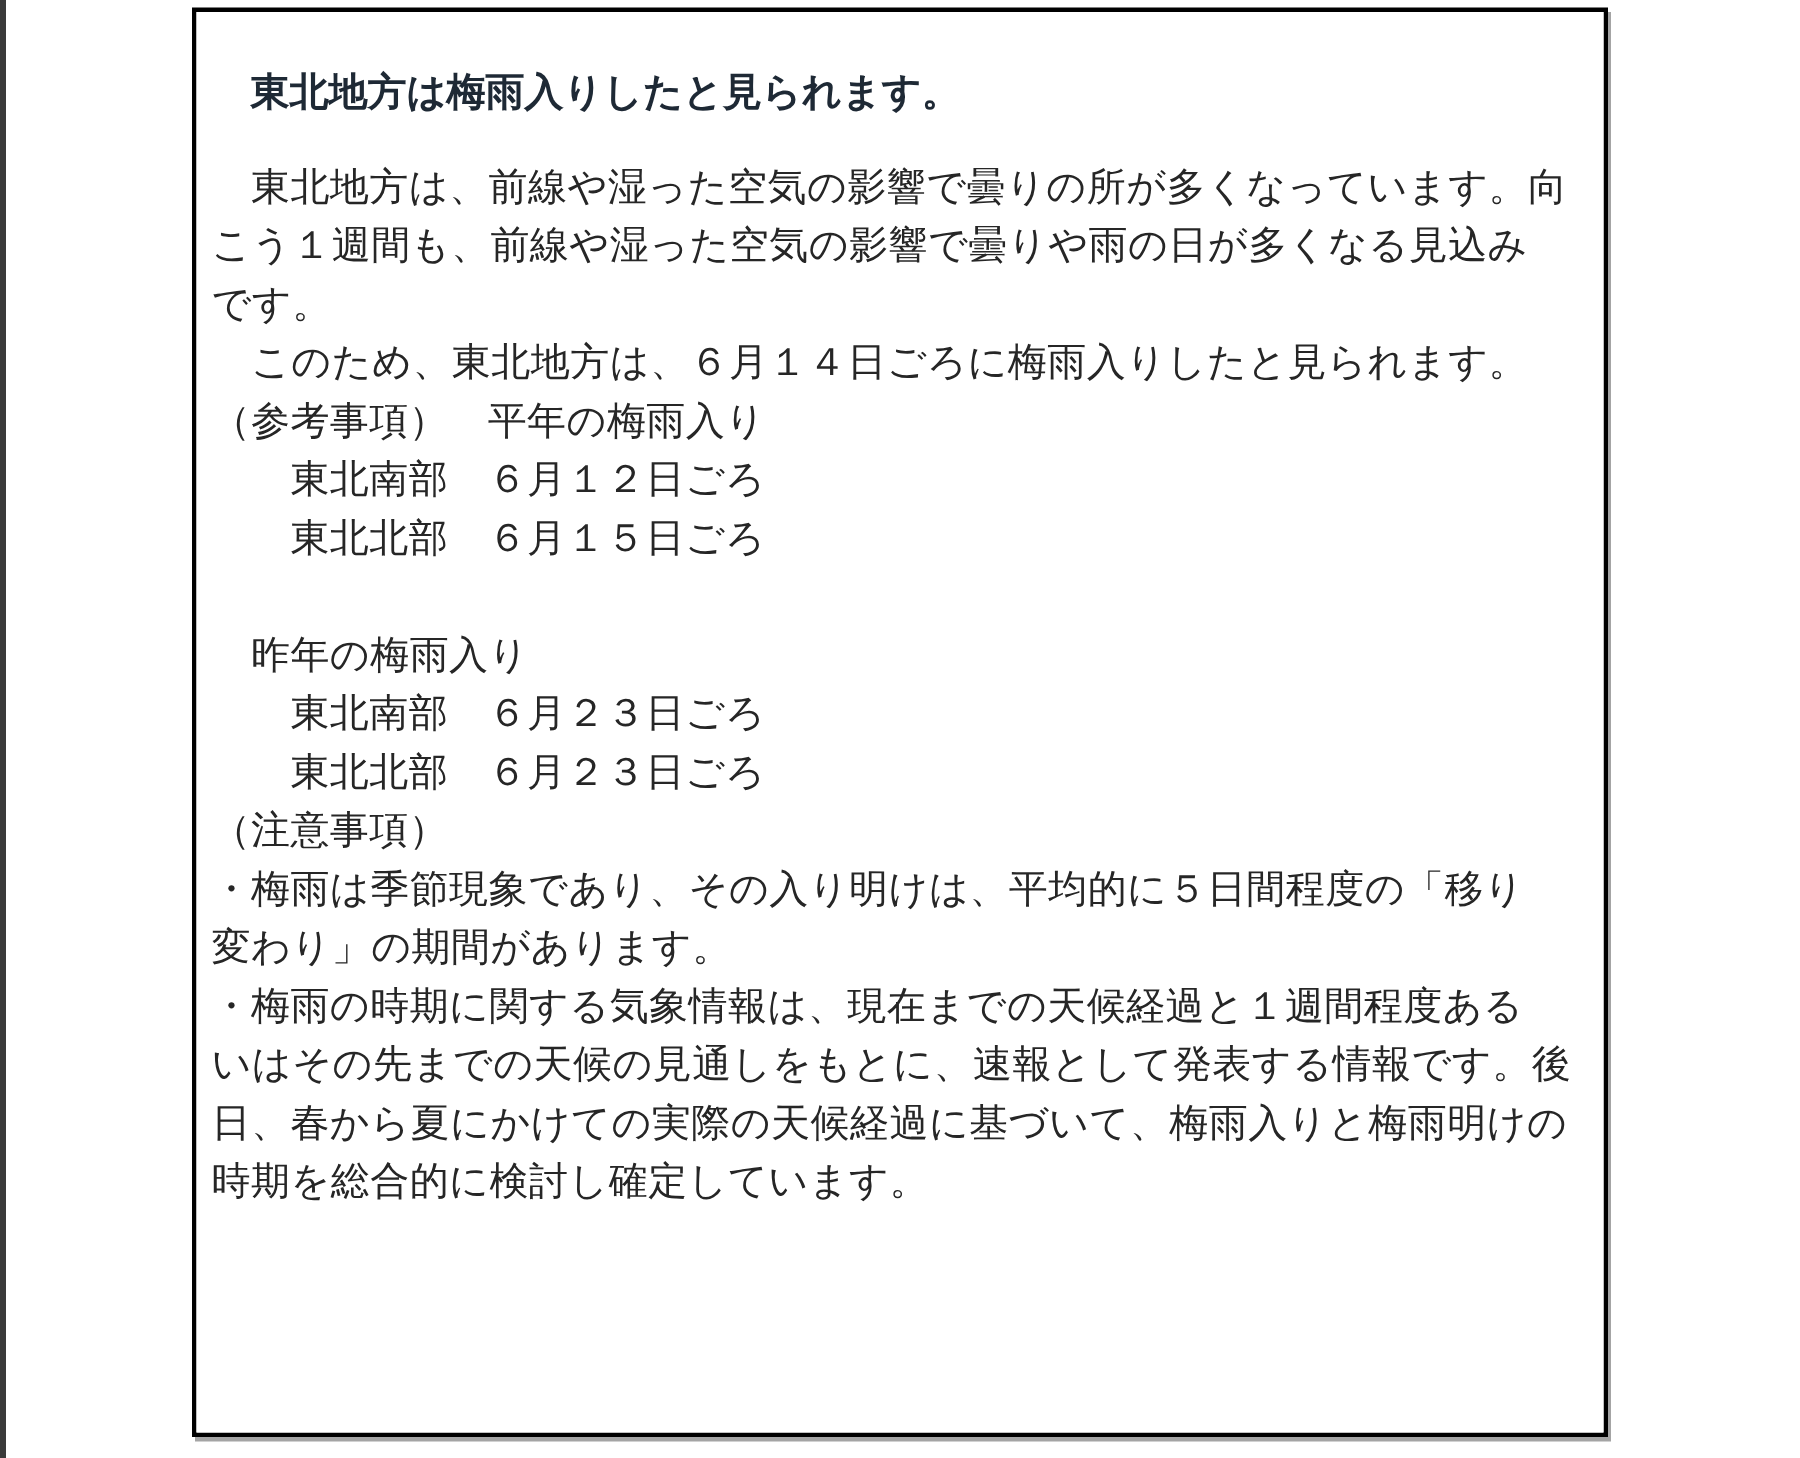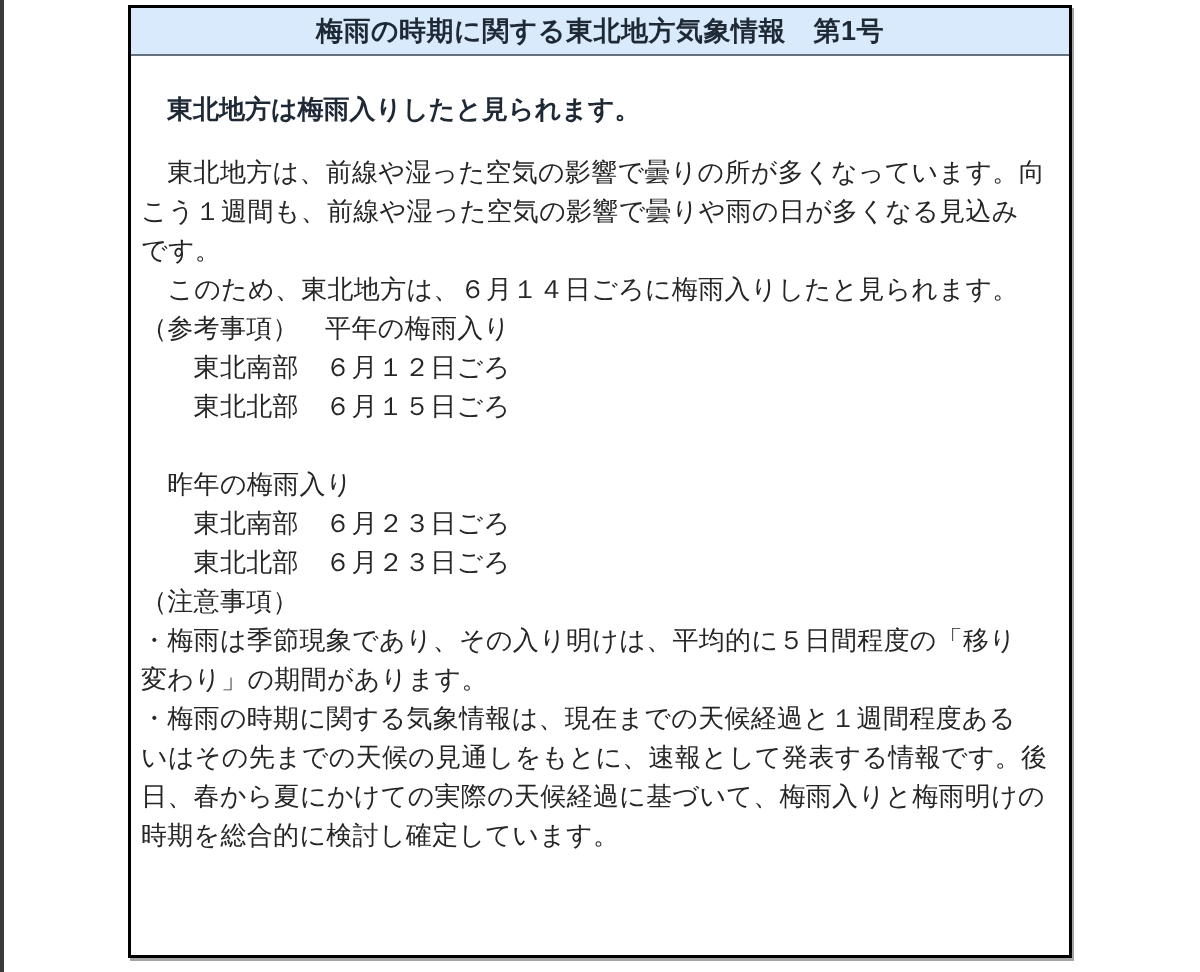--- a/index.html
+++ b/index.html
@@ -78,21 +78,20 @@
     letter-spacing: 0.3px;
   }
 </style>
 </head>
 <body>
 
 <div class="stage">
   <div class="left-edge-bar"></div>
 
   <div class="document-box">
-    <div class="header-row header-title">梅雨の時期に関する東北地方気象情報　第1号</div>
     <div class="doc-body">
       <div class="doc-headline">　東北地方は梅雨入りしたと見られます。</div>
       <div class="doc-text">　東北地方は、前線や湿った空気の影響で曇りの所が多くなっています。向
 こう１週間も、前線や湿った空気の影響で曇りや雨の日が多くなる見込み
 です。
 　このため、東北地方は、６月１４日ごろに梅雨入りしたと見られます。
 （参考事項）　平年の梅雨入り
 　　東北南部　６月１２日ごろ
 　　東北北部　６月１５日ごろ
 

